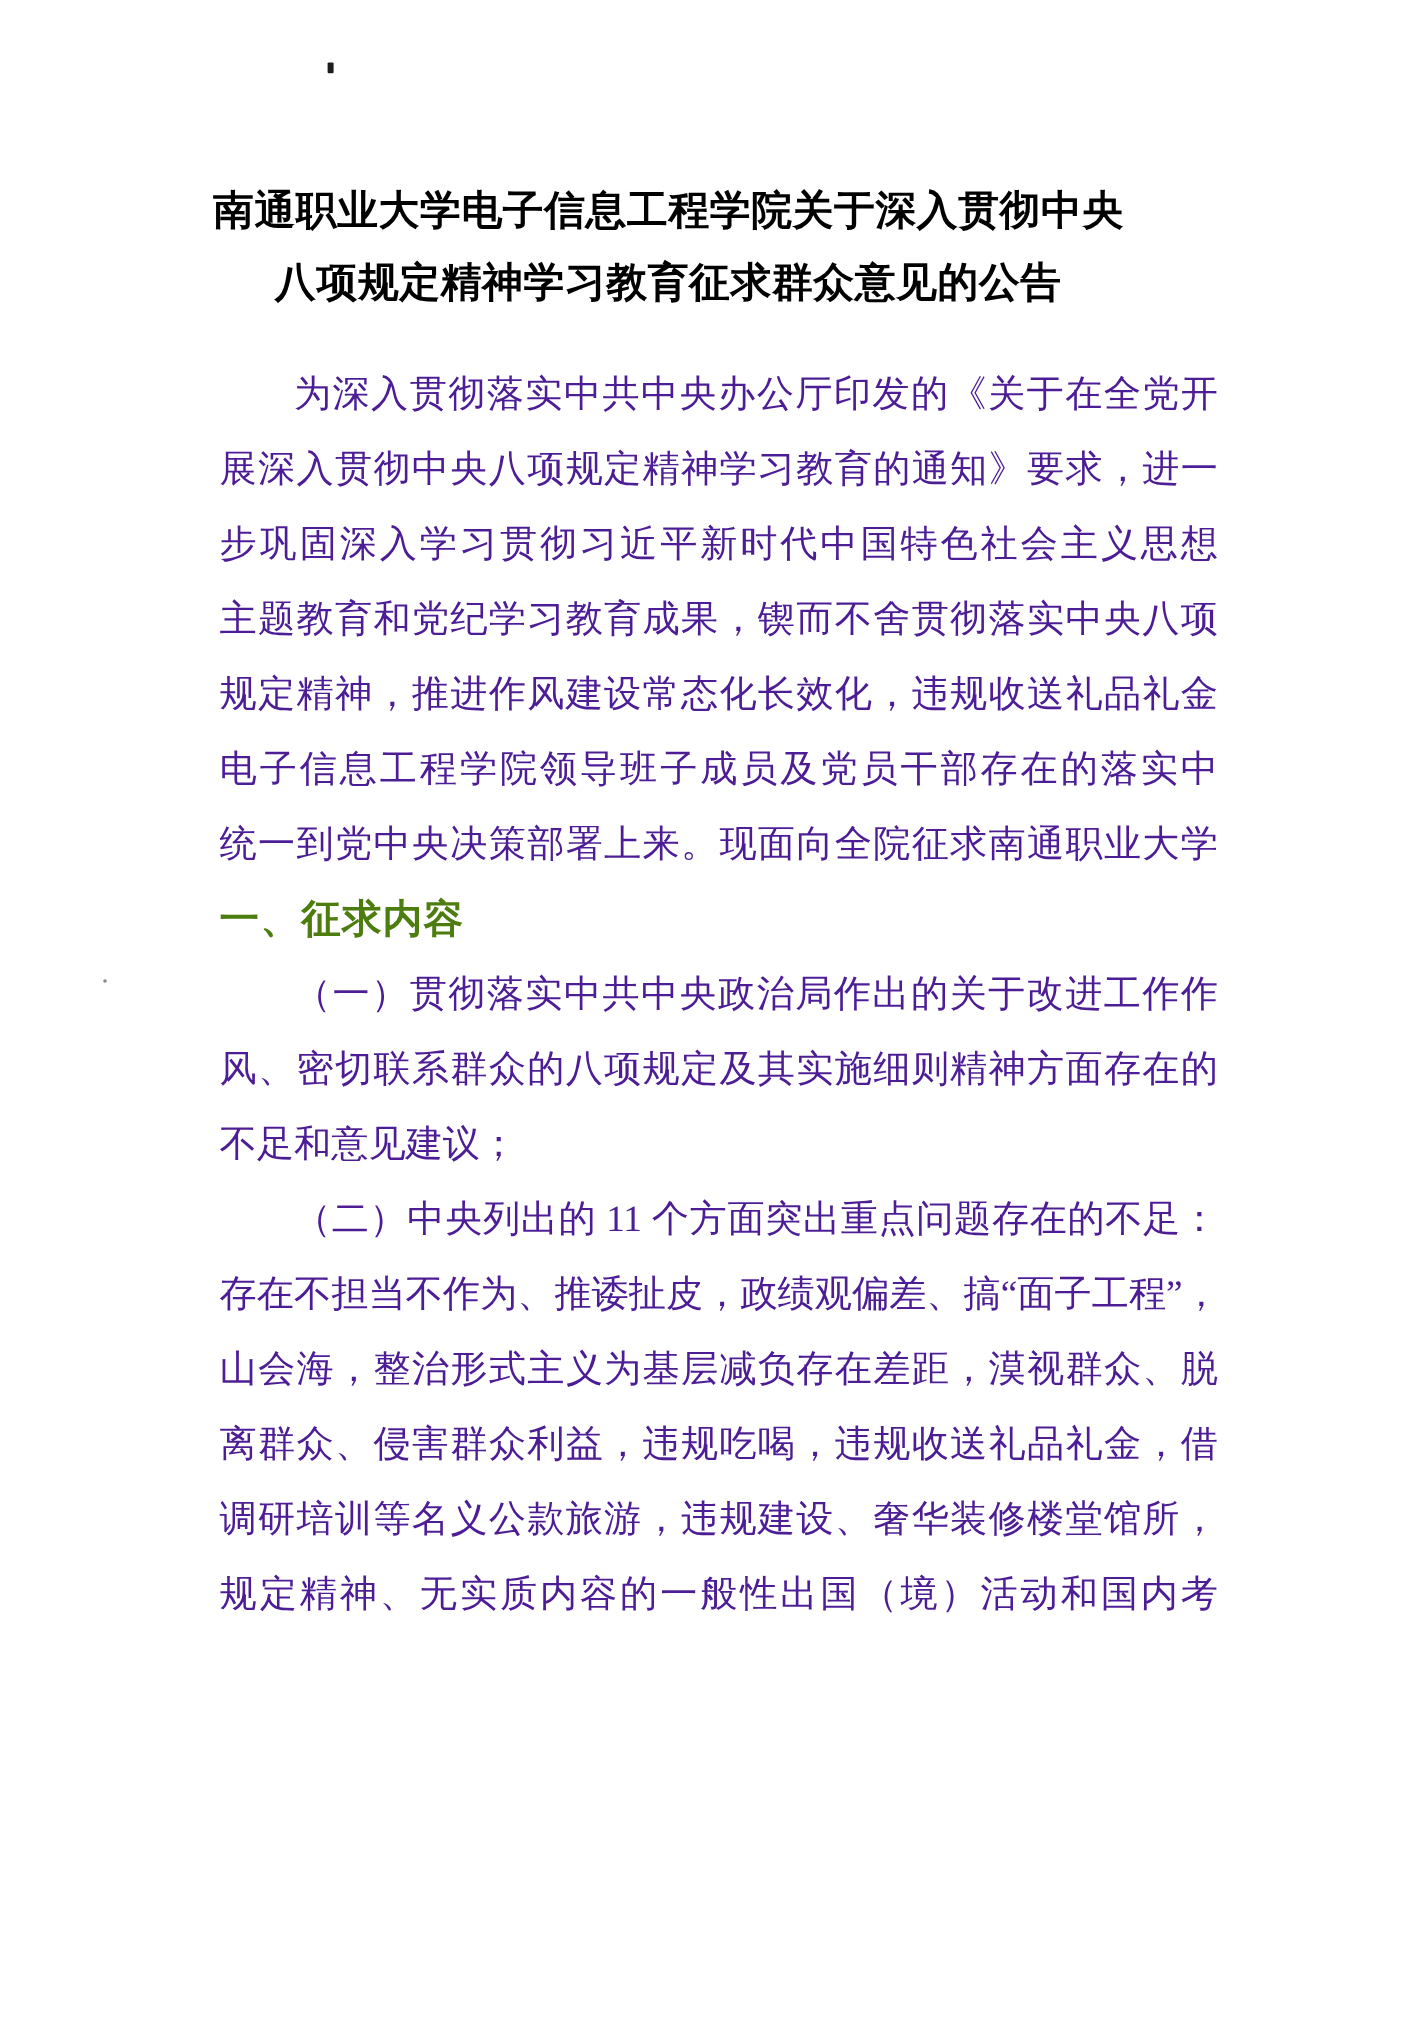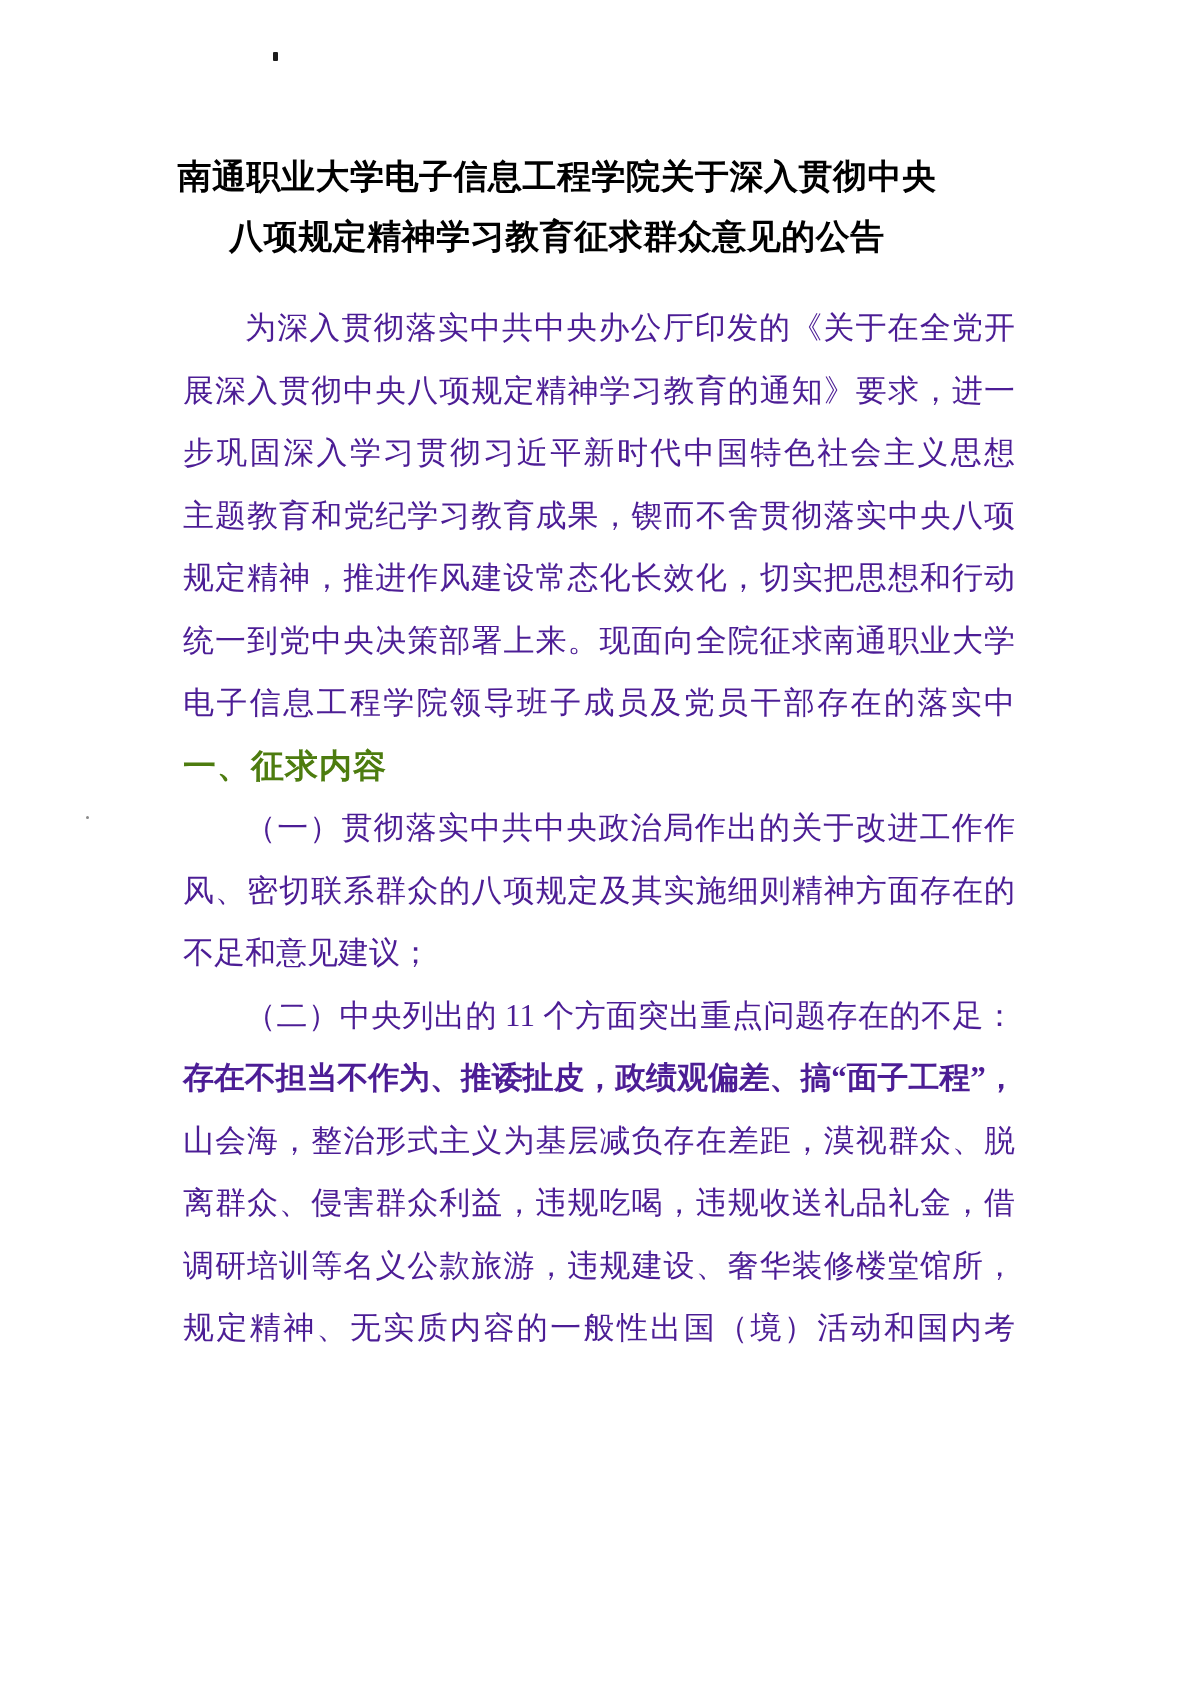--- a/index.html
+++ b/index.html
@@ -37,21 +37,21 @@
     line-height: 62.5px;
     font-size: 31px;
     text-align: left;
     color: #4c1d95;
   }
   .bline.just {
     text-align: justify;
     text-align-last: justify;
   }
   .bline.indent { text-indent: 2em; }
-  .bline.tight { letter-spacing: -1.5px; font-weight: bold; }
+  .bline.tight { letter-spacing: -1.5px; }
   .bline.heading {
     font-family: "Liberation Sans", "DejaVu Sans", sans-serif;
     font-weight: bold;
     font-size: 33px;
     color: #4d7c0f;
     letter-spacing: 1px;
   }
   .speck-top {
     position: absolute;
     left: 273px;
@@ -81,23 +81,23 @@
   <div class="title-block">
     <div class="title-line">南通职业大学电子信息工程学院关于深入贯彻中央</div>
     <div class="title-line">八项规定精神学习教育征求群众意见的公告</div>
   </div>
 
   <div class="body-block" id="body-lines">
       <div class="bline just indent">为深入贯彻落实中共中央办公厅印发的《关于在全党开</div>
       <div class="bline just">展深入贯彻中央八项规定精神学习教育的通知》要求，进一</div>
       <div class="bline just">步巩固深入学习贯彻习近平新时代中国特色社会主义思想</div>
       <div class="bline just">主题教育和党纪学习教育成果，锲而不舍贯彻落实中央八项</div>
-      <div class="bline just">规定精神，推进作风建设常态化长效化，切实把思想和行动</div>
+      <div class="bline just">规定精神，推进作风建设常态化长效化，违规收送礼品礼金</div>
+      <div class="bline just">电子信息工程学院领导班子成员及党员干部存在的落实中</div>
       <div class="bline just">统一到党中央决策部署上来。现面向全院征求南通职业大学</div>
-      <div class="bline just">电子信息工程学院领导班子成员及党员干部存在的落实中</div>
       <div class="bline heading">一、征求内容</div>
       <div class="bline just indent">（一）贯彻落实中共中央政治局作出的关于改进工作作</div>
       <div class="bline just">风、密切联系群众的八项规定及其实施细则精神方面存在的</div>
       <div class="bline">不足和意见建议；</div>
       <div class="bline just indent">（二）中央列出的 11 个方面突出重点问题存在的不足：</div>
       <div class="bline just tight">存在不担当不作为、推诿扯皮，政绩观偏差、搞“面子工程”，</div>
       <div class="bline just">山会海，整治形式主义为基层减负存在差距，漠视群众、脱</div>
       <div class="bline just">离群众、侵害群众利益，违规吃喝，违规收送礼品礼金，借</div>
       <div class="bline just">调研培训等名义公款旅游，违规建设、奢华装修楼堂馆所，</div>
       <div class="bline just">规定精神、无实质内容的一般性出国（境）活动和国内考</div>

